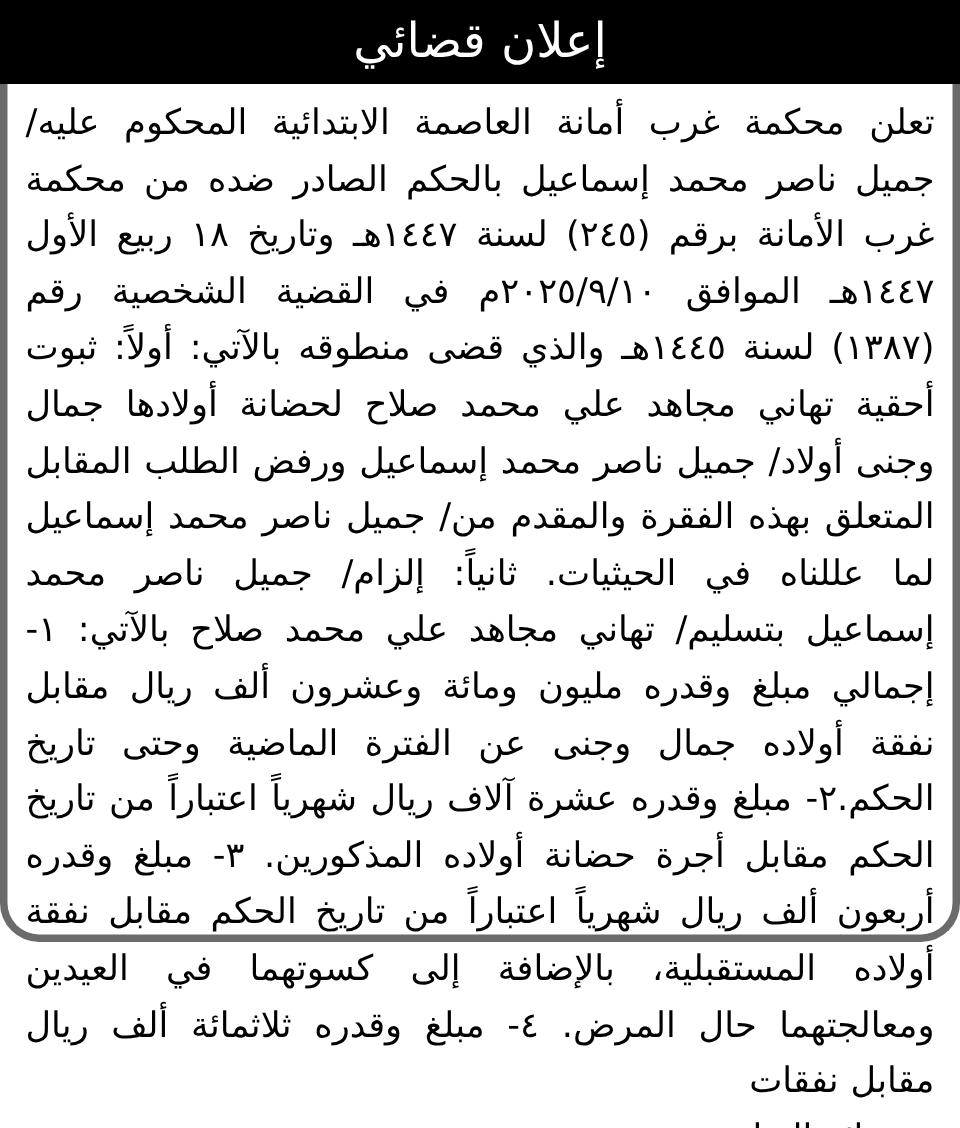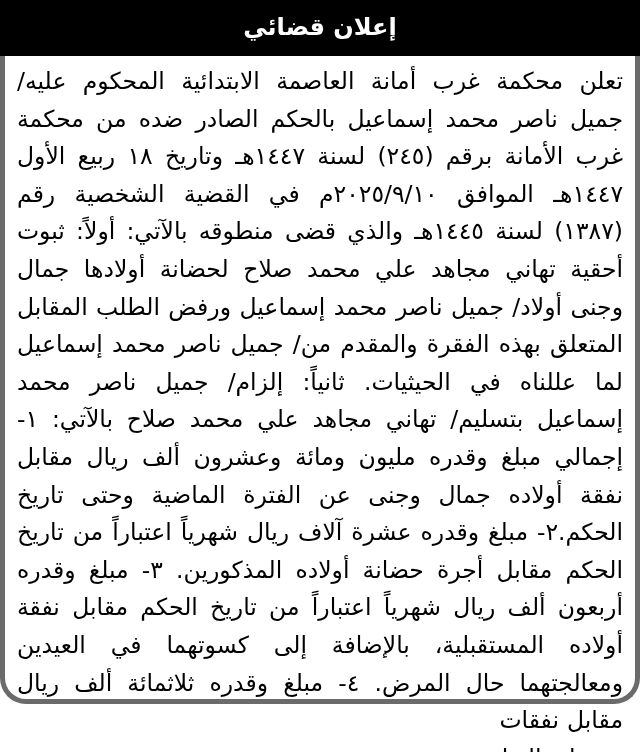--- a/index.html
+++ b/index.html
@@ -30,36 +30,36 @@
     width: 640px;
     height: 56px;
     background: #000000;
     display: flex;
     align-items: center;
     justify-content: center;
   }
 
   .header-title {
     color: #ffffff;
-    font-size: 24px;
-    font-weight: bold;
+    font-size: 32px;
+    font-weight: normal;
     line-height: 1;
     letter-spacing: 0.5px;
     text-align: center;
     direction: rtl;
     transform: translateY(-1px);
   }
 
   
   .body-frame {
     position: absolute;
     top: 56px;
     left: 0;
     width: 640px;
-    height: 648px;
+    height: 572px;
     box-sizing: border-box;
     background: #ffffff;
     border-left: 5px solid #6b6b6b;
     border-right: 5px solid #6b6b6b;
     border-bottom: 5px solid #6b6b6b;
     border-top: 0;
     border-bottom-left-radius: 26px;
     border-bottom-right-radius: 26px;
   }
 

